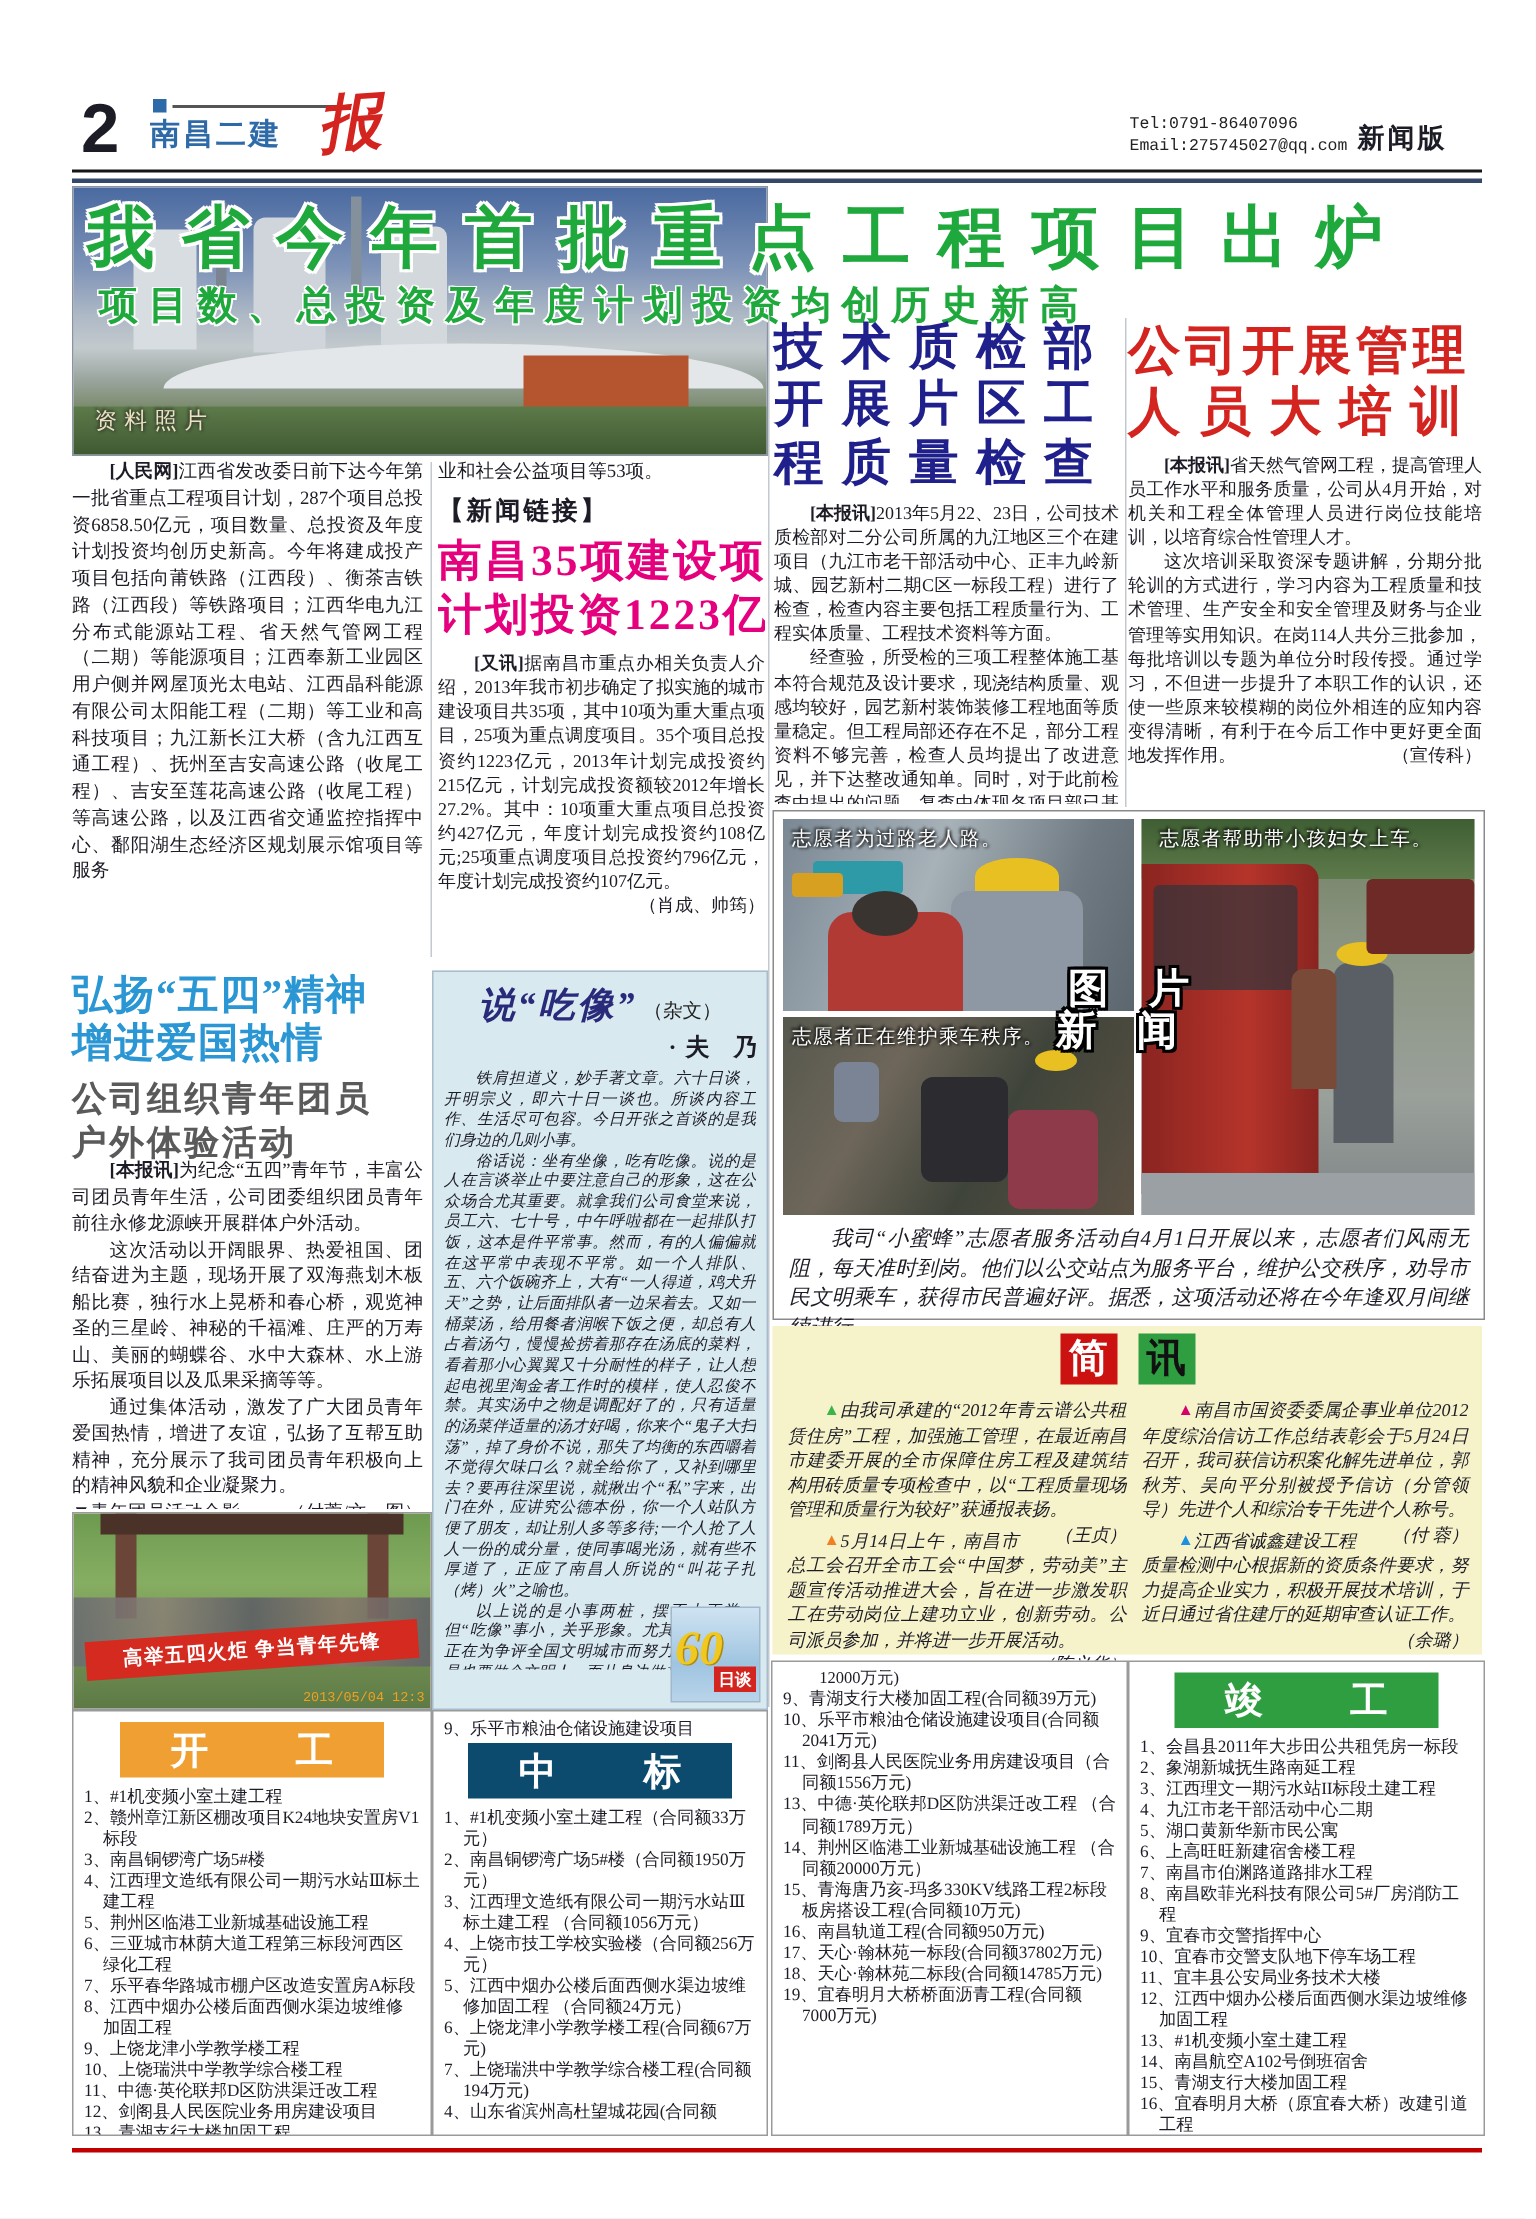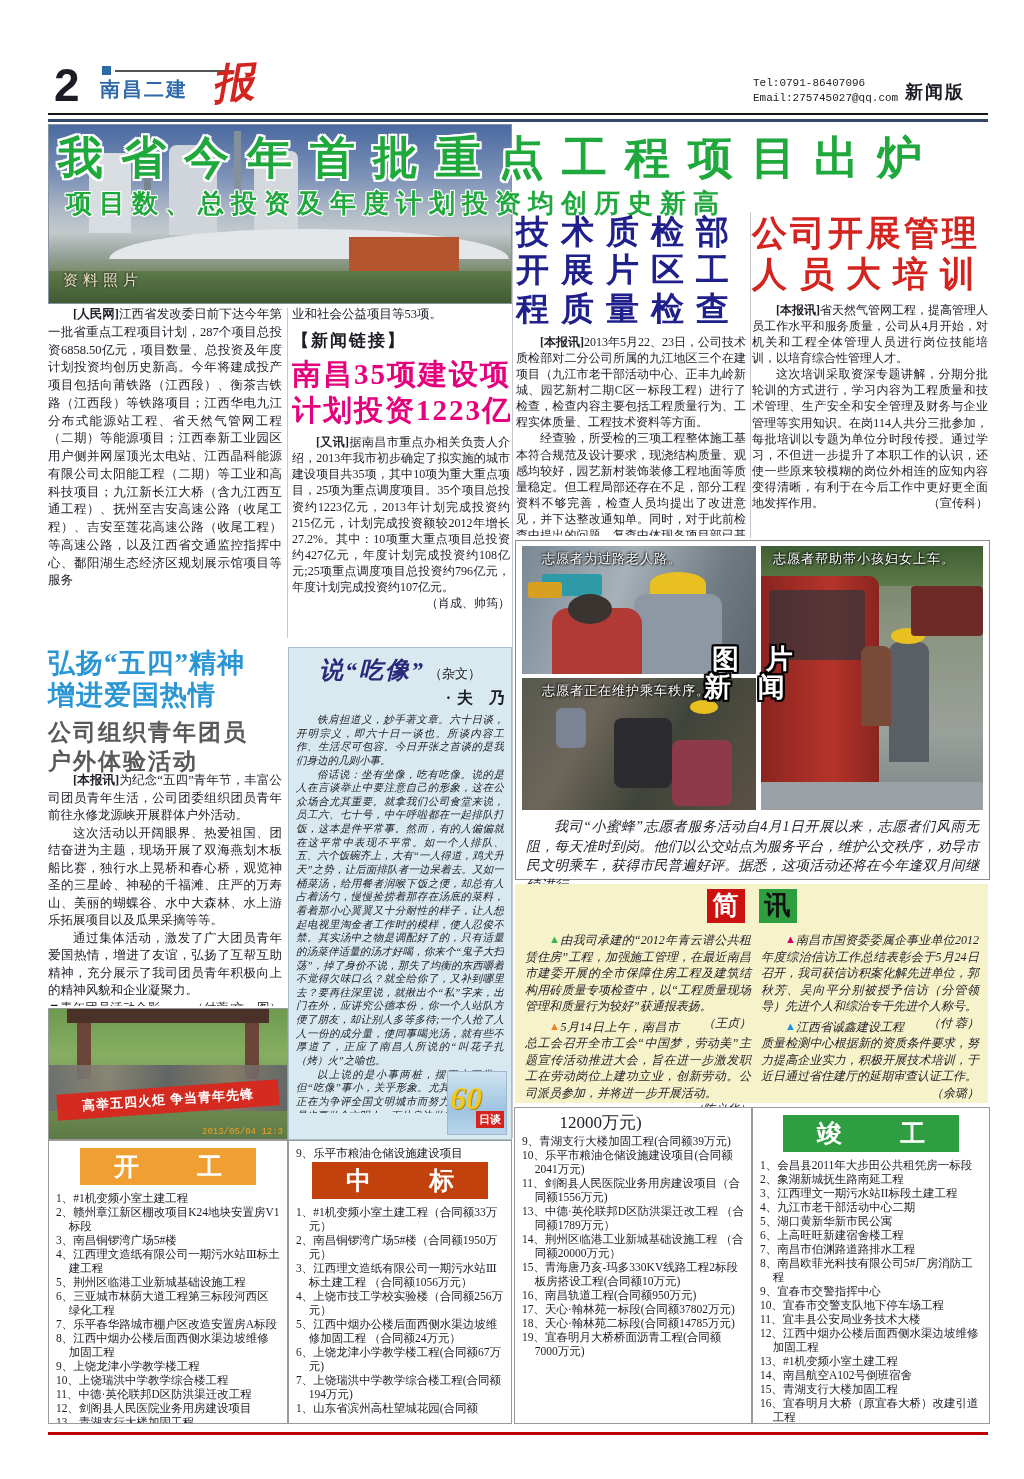--- a/index.html
+++ b/index.html
@@ -34,39 +34,39 @@
   .linkline{font-size:17px;font-weight:bold;letter-spacing:2px;}
   .pink-h{font-size:29px;font-weight:bold;color:#e5007d;letter-spacing:2px;line-height:1.25;white-space:nowrap;}
   .navy-h{font-size:33px;font-weight:bold;color:#20208c;line-height:1.16;letter-spacing:12px;white-space:nowrap;}
   .red-h{font-size:35px;font-weight:bold;color:#d42420;line-height:1.18;white-space:nowrap;}
   .blue-h{font-size:27px;font-weight:bold;color:#2a96d4;line-height:1.2;white-space:nowrap;letter-spacing:1px;}
   .gray-h{font-size:23px;font-weight:bold;color:#5a5a5a;line-height:1.25;letter-spacing:2px;white-space:nowrap;}
   .vrule{background:#c4c9cf;width:1px;}
   
   .pn-box{border:1px solid #8a8a8a;background:#fff;}
   .pn-photo{position:absolute;overflow:hidden;}
-  .pn-cap{position:absolute;left:20px;top:4px;color:#fff;font-size:13px;letter-spacing:1px;
+  .pn-cap{position:absolute;left:6px;top:4px;color:#fff;font-size:13px;letter-spacing:1px;
           text-shadow:1px 1px 2px #000,-1px -1px 2px #000;}
   .pn-overlay{font-size:27px;font-weight:bold;color:#fff;letter-spacing:10px;line-height:1.05;white-space:nowrap;
           text-shadow:-2px 0 #000,2px 0 #000,0 -2px #000,0 2px #000,-2px -2px #000,2px 2px #000,-2px 2px #000,2px -2px #000;}
   .kai{font-style:italic;}
   
   .jx{background:#f6f2c9;}
   .jx-t{display:inline-block;font-size:26px;font-weight:bold;line-height:1;padding:4px 6px;}
   .jx-t1{background:#cc1111;color:#fff;}
   .jx-t2{background:#2f9e41;color:#111;margin-left:14px;}
   .tri{font-style:normal;font-size:11px;vertical-align:1px;}
   .m-green{color:#3cb44a;} .m-orange{color:#f08020;} .m-magenta{color:#d4006e;} .m-blue{color:#1e90e0;}
   
   .listbox{border:1px solid #9a9a9a;background:#fff;padding:5px 7px;}
   .lh{display:block;margin:2px auto 6px auto;text-align:center;color:#fff;font-weight:bold;font-size:25px;
       letter-spacing:26px;padding:2px 0 2px 26px;width:150px;}
-  .lh-orange{background:#f09f33;} .lh-purple{background:#c2410c;color:#fff;} .lh-green{background:#2f9e41;}
+  .lh-orange{background:#f09f33;} .lh-purple{background:#0c4a6e;color:#fff;} .lh-green{background:#2f9e41;}
   .litem{font-size:11.5px;line-height:1.22;padding-left:1.1em;text-indent:-1.1em;}
-  .contline{font-size:17px;line-height:1.22;padding-left:2.2em;}
+  .contline{font-size:11px;line-height:1.22;padding-left:2.2em;}
   
   .essay{background:#d9e9f0;border:1px solid #a8bccc;}
   .essay-title{font-size:24px;font-weight:bold;font-style:italic;color:#2a2a7a;letter-spacing:2px;}
   .essay-genre{font-size:13px;color:#222;font-weight:normal;}
   .essay-author{font-size:16px;font-weight:bold;letter-spacing:6px;}
   .essay-body{font-size:10.5px;line-height:1.3;font-style:italic;}
   .logo60{position:absolute;right:4px;bottom:4px;width:58px;height:62px;background:linear-gradient(180deg,#cfe3f2,#9fc4e0 60%,#b8d4ea);overflow:hidden;border:1px solid #9fb8cc;}
   .logo60-num{position:absolute;left:2px;top:8px;font-size:32px;font-weight:bold;font-style:italic;color:#f0c820;text-shadow:1px 1px 0 #b08a10;}
   .logo60-tag{position:absolute;right:2px;bottom:6px;background:#d42420;color:#fff;font-size:11px;font-weight:bold;padding:1px 3px;}
   .redline{background:#c00000;height:3px;}
@@ -258,21 +258,21 @@
   <div class="abs listbox clip" style="left:288px;top:1140px;width:208px;height:272px;">
     <p class="litem">9、乐平市粮油仓储设施建设项目</p>
     <span class="lh lh-purple">中 标</span>
     <p class="litem">1、#1机变频小室土建工程（合同额33万元）</p>
     <p class="litem">2、南昌铜锣湾广场5#楼（合同额1950万元）</p>
     <p class="litem">3、江西理文造纸有限公司一期污水站Ⅲ标土建工程 （合同额1056万元）</p>
     <p class="litem">4、上饶市技工学校实验楼（合同额256万元）</p>
     <p class="litem">5、江西中烟办公楼后面西侧水渠边坡维修加固工程 （合同额24万元）</p>
     <p class="litem">6、上饶龙津小学教学楼工程(合同额67万元)</p>
     <p class="litem">7、上饶瑞洪中学教学综合楼工程(合同额 194万元)</p>
-    <p class="litem">1、山东省滨州高杜望城花园(合同额</p>
+    <p class="litem">4、山东省滨州高杜望城花园(合同额</p>
   </div>
 
   <div class="abs listbox clip" style="left:514px;top:1107px;width:222px;height:305px;">
     <p class="contline">12000万元)</p>
     <p class="litem">9、青湖支行大楼加固工程(合同额39万元)</p>
     <p class="litem">10、乐平市粮油仓储设施建设项目(合同额2041万元)</p>
     <p class="litem">11、剑阁县人民医院业务用房建设项目（合同额1556万元)</p>
     <p class="litem">13、中德·英伦联邦D区防洪渠迁改工程 （合同额1789万元）</p>
     <p class="litem">14、荆州区临港工业新城基础设施工程 （合同额20000万元）</p>
     <p class="litem">15、青海唐乃亥-玛多330KV线路工程2标段板房搭设工程(合同额10万元)</p>

